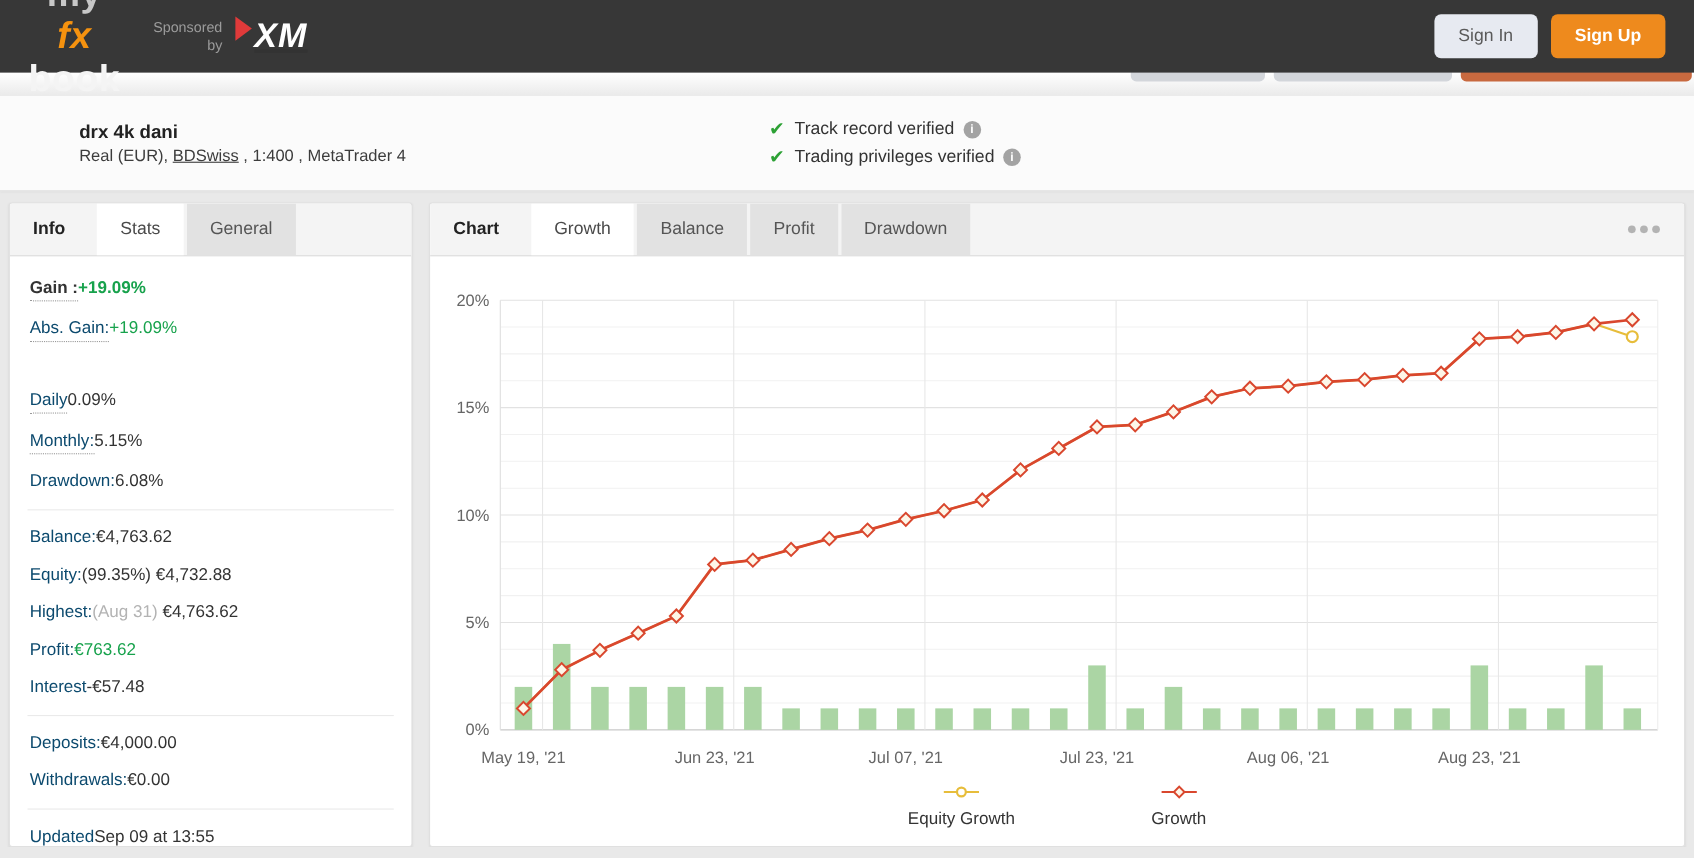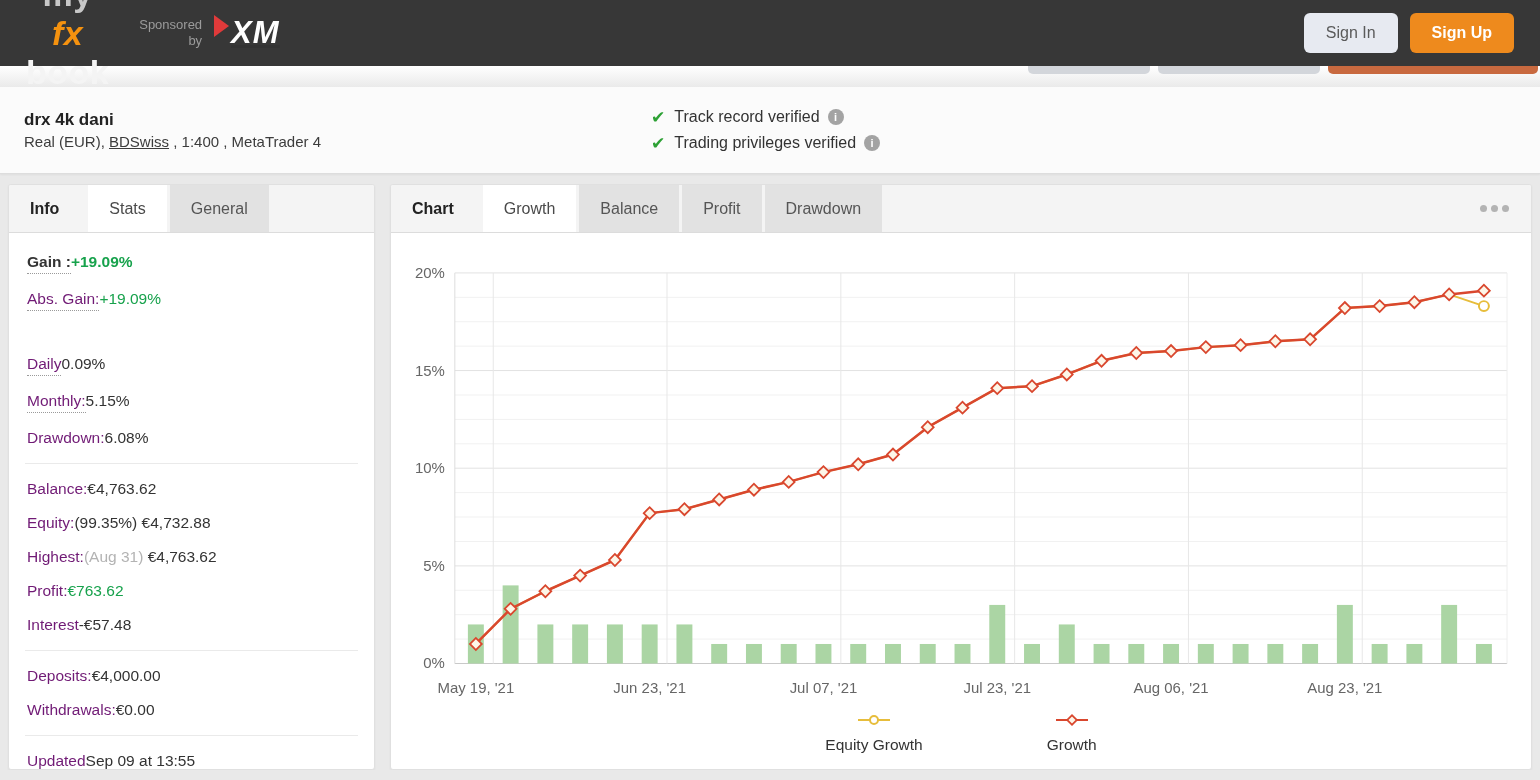--- a/index.html
+++ b/index.html
@@ -24,21 +24,21 @@
 
   
   .sub-strip { height:21px; background:linear-gradient(#ffffff,#eaeaea); position:relative; }
   .peek { position:absolute; top:-1px; height:9px; border-radius:0 0 5px 5px; }
   .peek-grey1 { left:1028px; width:122px; background:#d3d6db; }
   .peek-grey2 { left:1158px; width:162px; background:#d3d6db; }
   .peek-orange { left:1328px; width:210px; background:#c8693f; }
 
   
   .title-bar { height:87px; background:#fbfbfb; border-bottom:1px solid #ddd; display:flex; align-items:center; padding:0 24px; box-shadow:0 1px 2px rgba(0,0,0,.05); }
-  .account-info { display:flex; flex-direction:column; gap:3px; }
+  .account-info { display:flex; flex-direction:column; gap:3px;margin-left:48px; }
   .account-title { font-size:17px; font-weight:700; color:#222; }
   .account-sub { font-size:15px; color:#3c3c3c; }
   .broker-link { color:#3c3c3c; text-decoration:underline; cursor:pointer; }
   .badges { margin-left:330px; margin-right:auto; display:flex; flex-direction:column; gap:5px; }
   .badge-row { display:flex; align-items:center; font-size:16px; color:#333; }
   .check-icon { color:#2da135; font-size:17px; font-weight:700; margin-right:9px; }
   .info-icon { display:inline-block; width:16px; height:16px; border-radius:50%; background:#a3a3a3; color:#fff; font-size:11px; font-weight:700; line-height:16px; text-align:center; margin-left:8px; cursor:pointer; }
   .info-icon::after { content:"i"; }
   .title-actions { display:flex; gap:11px; }
   .title-actions button { border:none; border-radius:4px; color:#fff; font-size:16px; font-weight:700; padding:12px 20px; cursor:pointer; font-family:inherit; }
@@ -59,21 +59,21 @@
   .tab.active { background:#fff; color:#4a4a4a; }
   .dots-menu { margin-left:auto; display:flex; align-items:center; gap:4px; padding:0 22px; cursor:pointer; }
   .dots-menu span { width:7px; height:7px; border-radius:50%; background:#b3b3b3; display:block; }
 
   
   .stats-body { padding:4px 16px 0; }
   .stat-group { padding:8px 0; }
   .stat-group.divided { border-top:1px solid #eaeaea; }
   .stat-group.spaced { margin-top:12px; }
   .stat-row { display:flex; justify-content:flex-start; align-items:baseline; padding:8px 2px; font-size:15.5px; }
-  .stat-label { color:#701a75; }
+  .stat-label { color:#0c4a6e; }
   .stat-label.dotted { border-bottom:1px dotted #9a9a9a; padding-bottom:2px; }
   .stat-label.bold { font-weight:700; color:#333; }
   .stat-value { color:#333; text-align:right; }
   .stat-value.green { color:#17a24c; }
   .stat-value.green-bold { color:#17a24c; font-weight:700; }
   .prefix { color:#333; }
   .prefix.muted { color:#b3b3b3; }
 
   
   .chart-wrap { padding:14px 8px 0 10px; }

